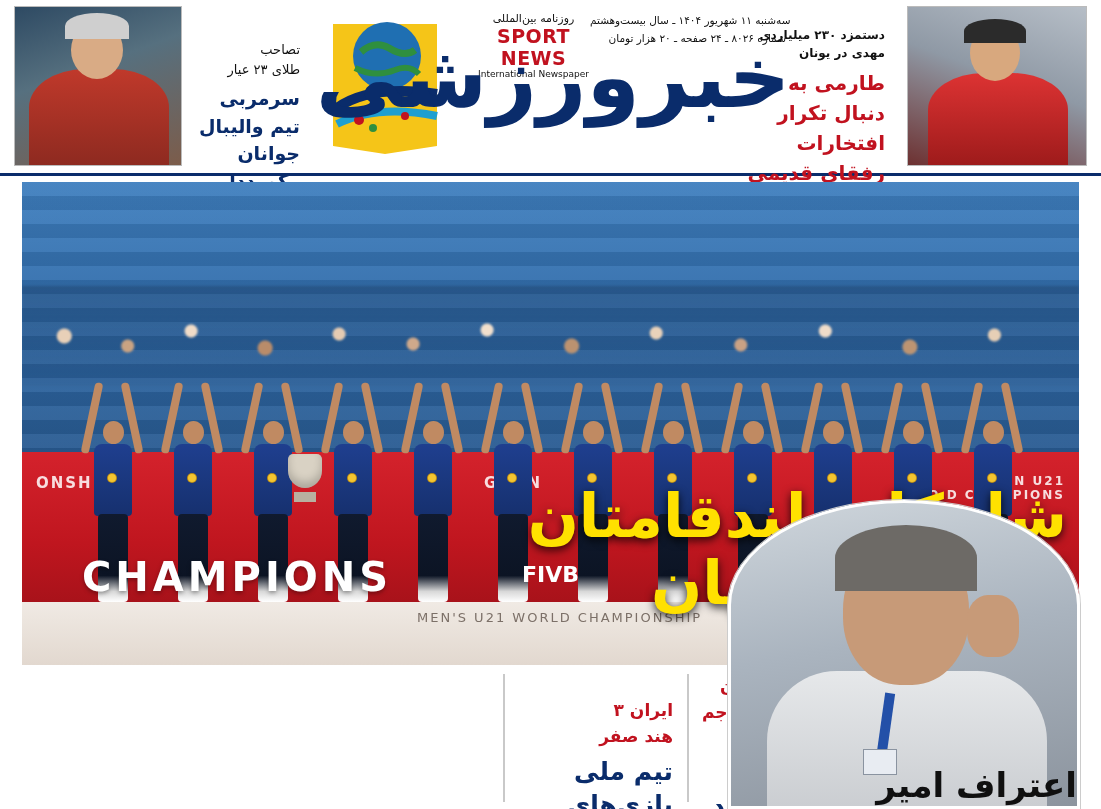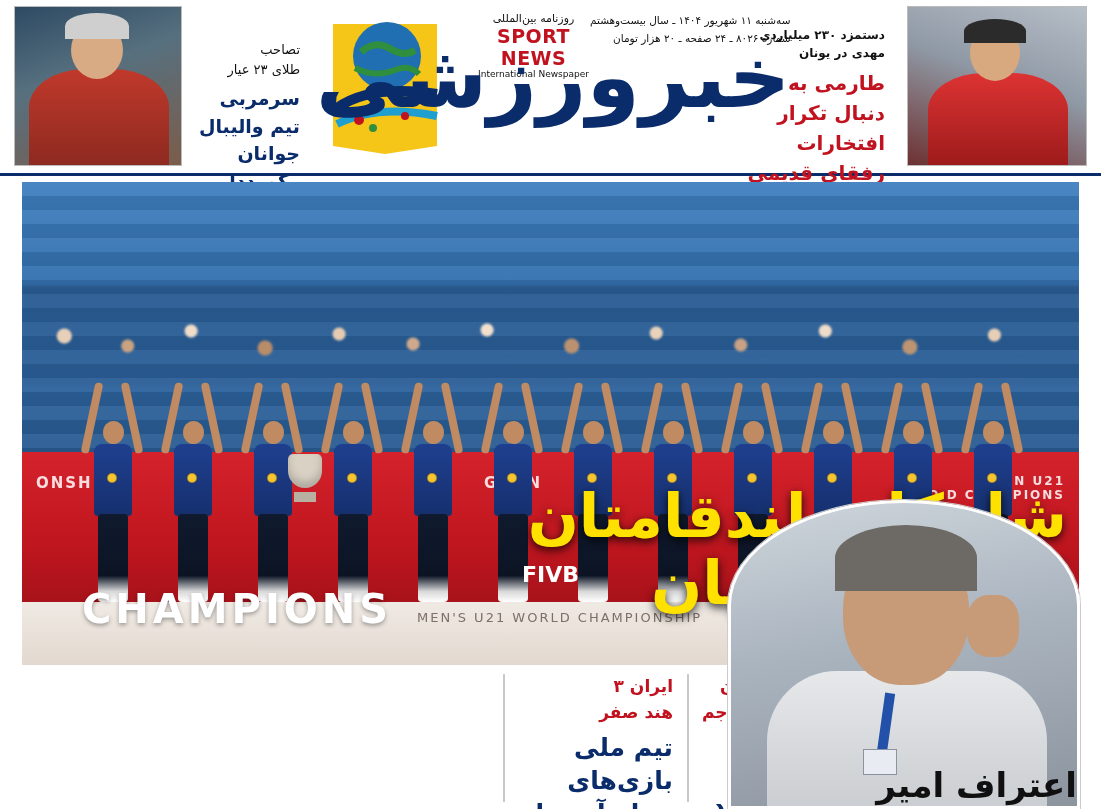--- a/index.html
+++ b/index.html
@@ -97,21 +97,21 @@
   }
   .sport-news-block {
     position: absolute; top: 8px; left: 158px;
     width: 130px; text-align: center; direction: ltr;
   }
   .sn-fa { font-size: 11px; color: #111; direction: rtl; }
   .sn-en { font-size: 19px; font-weight: bold; color: #c1121f; letter-spacing: .5px;}
   .sn-sub { font-size: 9px; color: #111; }
   .date-block {
     position: absolute; top: 8px; left: 298px;
-    width: 182px; text-align: right;
+    width: 182px; text-align: left;
   }
   .date-line { font-size: 10.5px; color: #111; line-height: 1.7; white-space: nowrap;}
   .site-line {
     font-size: 9.5px; color: #0a2c6b; letter-spacing: 1px; direction: ltr;
     border-top: 1px solid #999; border-bottom: 1px solid #999;
     margin-top: 3px; padding: 1px 0;
   }
 
   
   .main-photo {
@@ -154,21 +154,21 @@
     color: rgba(255,255,255,.85);
     font-size: 15px; letter-spacing: 2px; direction: ltr;
     font-weight: bold;
     display: flex; justify-content: space-between; padding: 0 14px;
   }
   .court {
     position: absolute; top: 420px; left: 0; width: 100%; height: 63px;
     background: linear-gradient(180deg,#f0eae4 0%,#e2d8cf 100%);
   }
   .court-champ {
-    position: absolute; top: 404px; left: 60px;
+    position: absolute; top: 372px; left: 60px;
     color: #fff; font-size: 40px; font-weight: bold; letter-spacing: 4px;
     direction: ltr; text-shadow: 0 2px 4px rgba(0,0,0,.35);
   }
   .court-champ2 {
     position: absolute; top: 382px; left: 730px;
     color: #fff; font-size: 40px; font-weight: bold; letter-spacing: 4px;
     direction: ltr;
   }
   .court-sub {
     position: absolute; top: 428px; left: 395px;
@@ -336,21 +336,21 @@
   .kicker-red {
     color: #c1121f; font-size: 17px; font-weight: bold; line-height: 1.5;
   }
   .head-blue-lg {
     color: #0a2c6b; font-size: 26px; font-weight: bold; line-height: 1.3;
     margin-top: 6px;
   }
   .col-c3 {
     right: 398px; width: 170px; text-align: right;
   }
-  .score-box { text-align: right; }
+  .score-box { text-align: right; margin-top: 24px; }
   .score-line { color: #c1121f; font-size: 17px; font-weight: bold; line-height: 1.5; }
   .head-blue-md {
     color: #0a2c6b; font-size: 25px; font-weight: bold; line-height: 1.32;
     margin-top: 6px;
   }
 </style>
 </head>
 <body>
 
 <div class="page">

